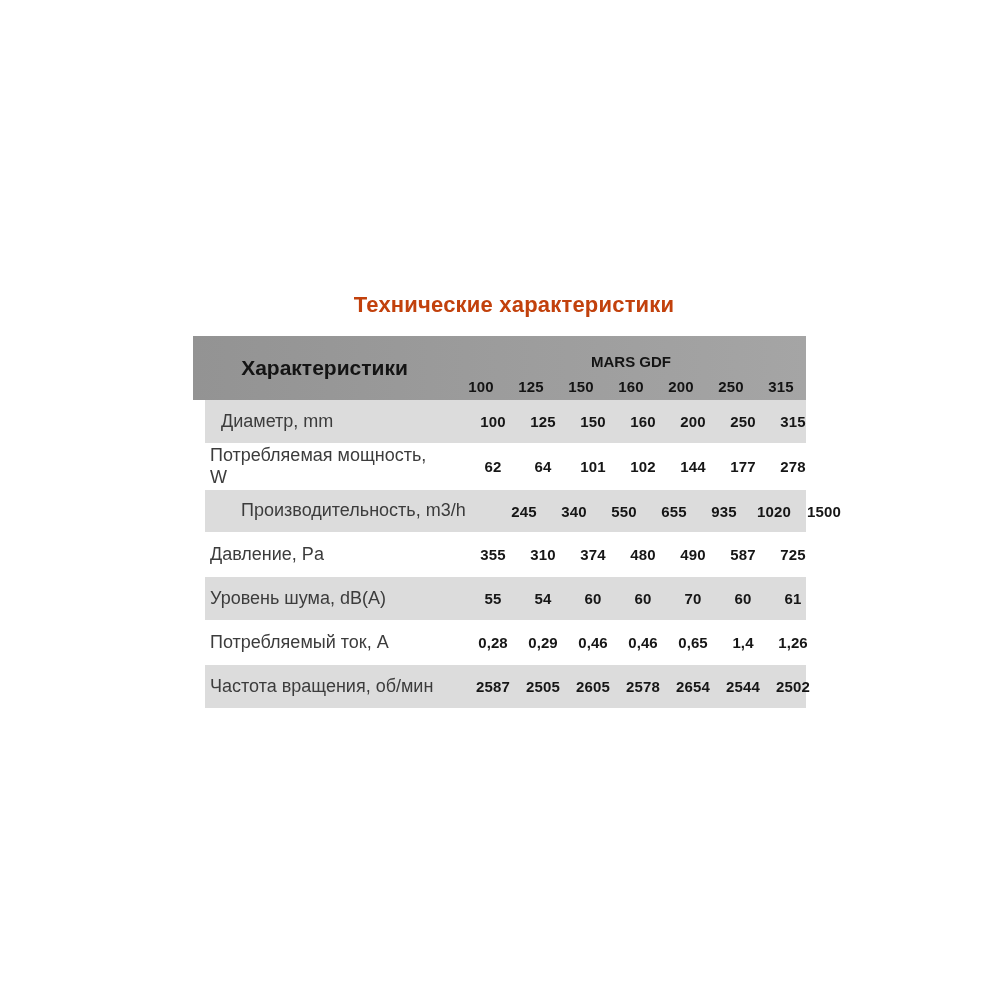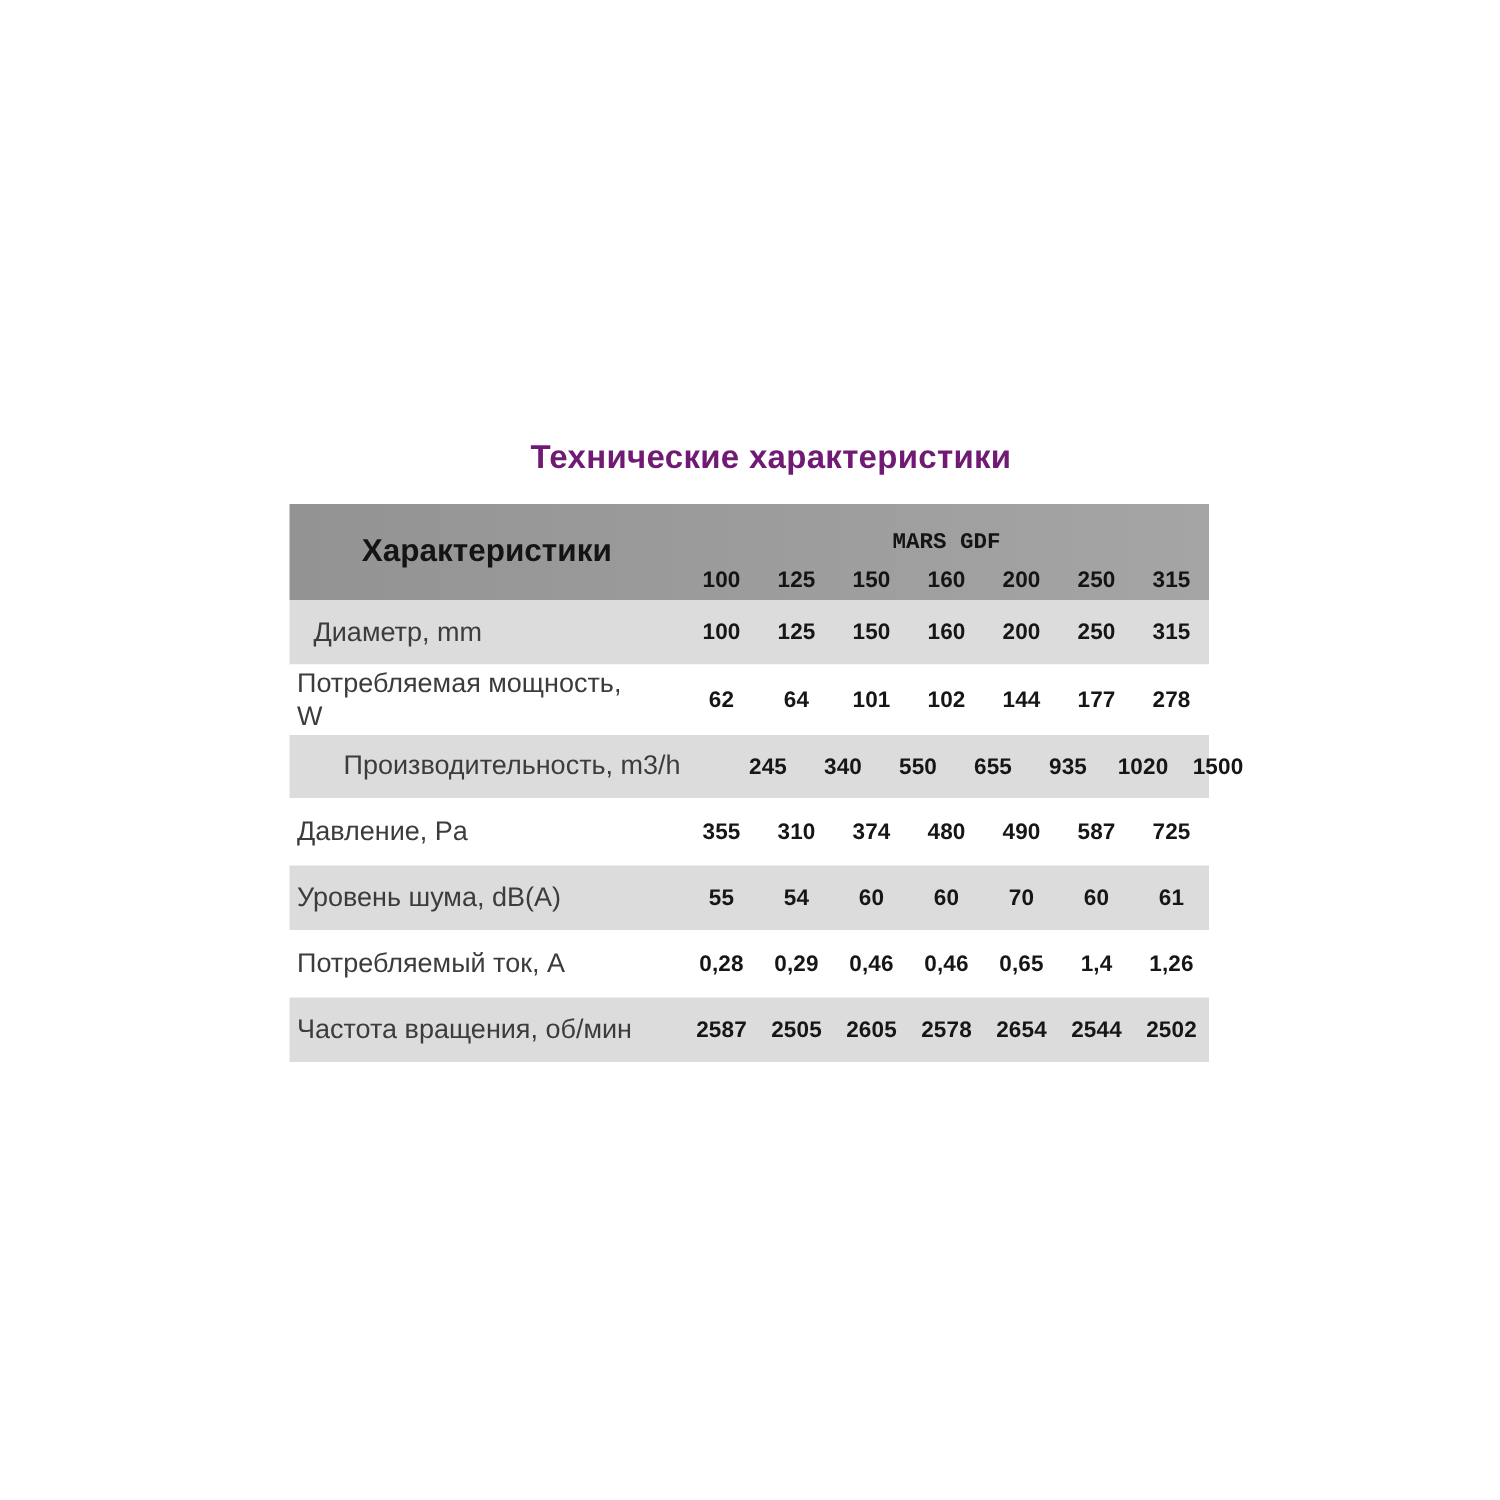--- a/index.html
+++ b/index.html
@@ -12,21 +12,21 @@
     position:relative;
     width:1000px; height:1000px;
     background:#ffffff;
     overflow:hidden;
   }
   .page-title {
     position:absolute;
     top:292px; left:0; width:1000px;
     text-align:center;
     font-size:22px; font-weight:700;
-    color:#701a75;
+    color:#c2410c;
     letter-spacing:0.2px;
     padding-left:28px;
   }
   .spec-table {
     position:absolute;
     left:193px; top:336px;
     width:613px;
   }
   
   .thead {
@@ -38,35 +38,35 @@
   .hdr-label {
     display:flex; align-items:center; justify-content:center;
     font-size:21px; font-weight:700; color:#141414;text-align:right;
   }
   .hdr-right { display:flex; flex-direction:column; }
   .hdr-group {
     height:36px;
     display:flex; align-items:flex-end; justify-content:center;
     font-size:15px; font-weight:700; color:#141414;
     padding-bottom:2px;
-    font-family:Liberation Mono, monospace;
   }
   .hdr-sizes {
     height:28px;
     display:grid;
     grid-template-columns:repeat(7,50px);
     align-items:center;
   }
   .hdr-sizes .cell { font-size:15px; font-weight:700; color:#141414; }
   
   .row {
     display:grid;
     grid-template-columns:263px repeat(7,50px);
     align-items:center;
     background:#ffffff;
+    margin-left:12px;
   }
   .row.stripe { background:#dcdcdc; }
   .h43 { height:43px; } .h47 { height:47px; }
   .h42 { height:42px;padding-left:31px; } .h45 { height:45px; }
   .row-label {
     padding-left:5px;
     font-size:18px; font-weight:400;
     color:#3c3c3c;
     line-height:1.2;
   }

